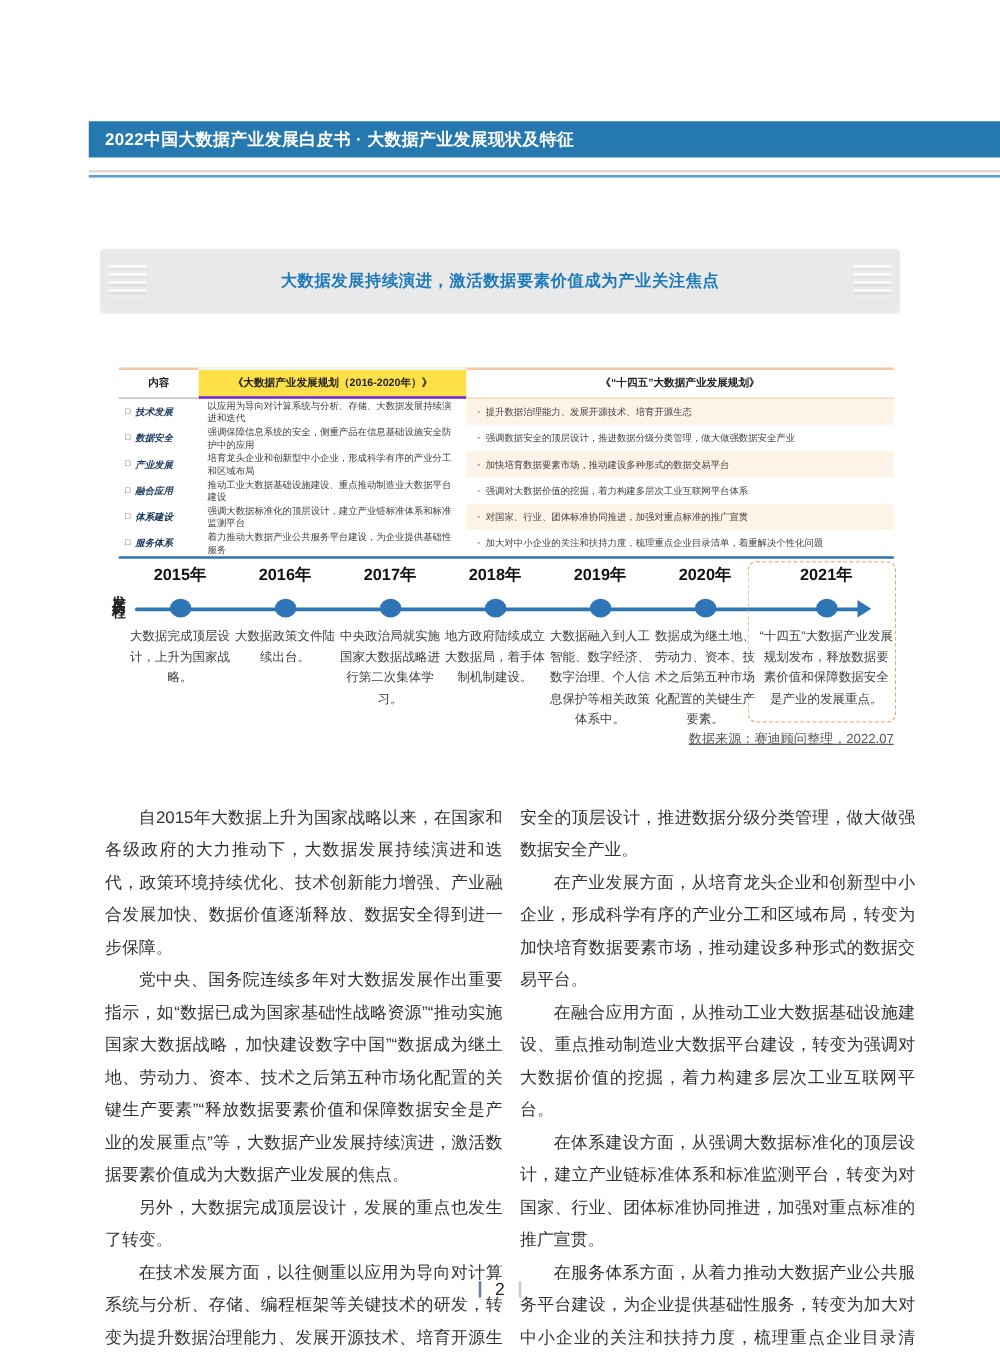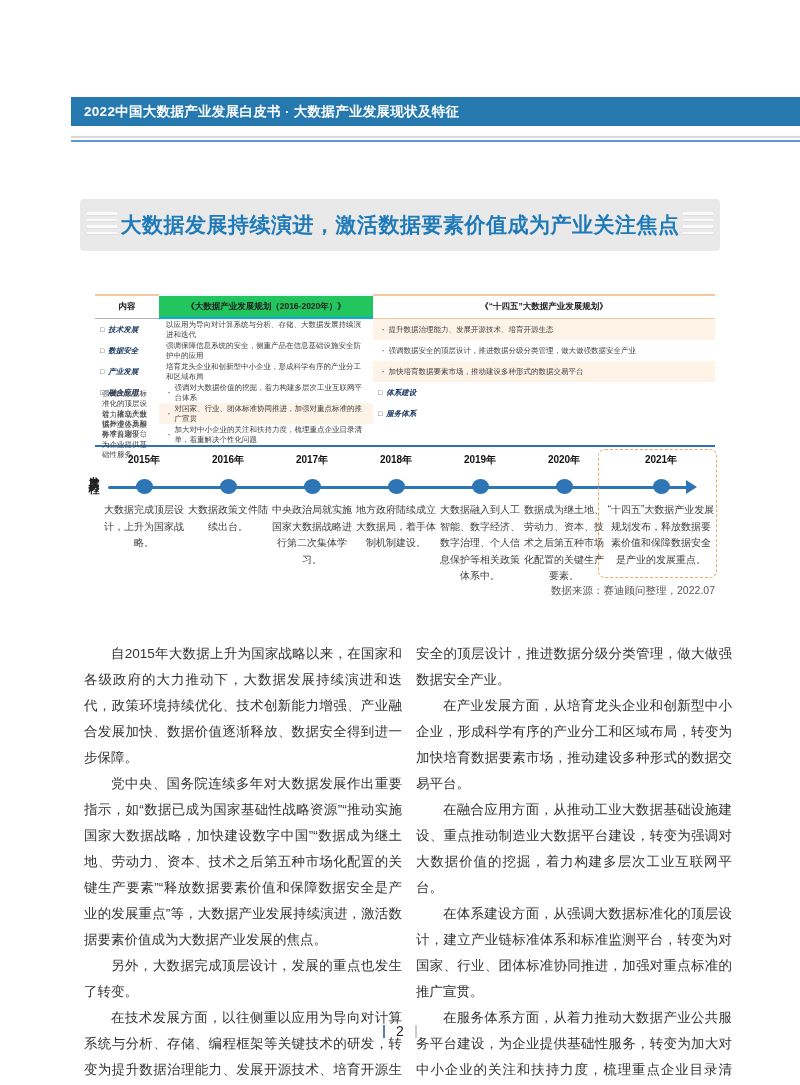--- a/index.html
+++ b/index.html
@@ -17,38 +17,38 @@
   }
   .header-rule-gray { position:absolute; left:71px; right:0; top:136px; height:2px; background:#d9d9d9; }
   .header-rule-blue { position:absolute; left:71px; right:0; top:140px; height:2px; background:#5b9bd5; }
 
   
   .banner {
     position:absolute; left:80px; top:199px; width:640px; height:52px;
     background:#e9e9e9; border-radius:4px;
     display:flex; align-items:center; justify-content:center;
   }
-  .banner-title { color:#1e7ab8; font-size:21px; font-weight:bold; letter-spacing:0.5px; }
+  .banner-title { color:#1e7ab8; font-size:13px; font-weight:bold; letter-spacing:0.5px; }
   .banner-stripes {
     position:absolute; top:13px; width:30px; height:26px;
     background:repeating-linear-gradient(to bottom,#fafafa 0 2.5px,#dedede 2.5px 3.5px,#e9e9e9 3.5px 6.5px);
   }
   .banner-stripes.left  { left:7px; }
   .banner-stripes.right { right:7px; }
 
   
   .cmp-table {
     position:absolute; left:95px; top:294px; width:620px;
     display:grid; grid-template-columns:64px 214px 342px;
     border-bottom:2.5px solid #2e74b5; background:#fff;
   }
   .th { height:25px; display:flex; align-items:center; justify-content:center;
         font-weight:bold; font-size:8.5px; color:#222; }
   .th1 { border-top:2px solid #f4c9a2; border-bottom:1px solid #b3b3b3; }
-  .th2 { background:#22c55e; border-top:2px solid #eef4fb; border-bottom:2px solid #0ea5e9; }
+  .th2 { background:#fde047; border-top:2px solid #eef4fb; border-bottom:2px solid #6d28d9; }
   .th3 { border-top:2px solid #f4c9a2; border-bottom:1px solid #f4c9a2; }
   .td  { height:21px; display:flex; align-items:center; font-size:7.5px; color:#404040; }
   .c1  { padding-left:5px; gap:4px; color:#17365d; font-weight:bold; font-style:italic; }
   .c1 .marker { font-style:normal; font-weight:normal; color:#444; font-size:7px; }
   .c2  { padding:0 7px; }
   .c3  { padding:0 9px; gap:4px; }
   .c3.alt { background:#fdf3e6; }
   .c3 .bullet { font-weight:bold; color:#555; }
 
   
@@ -58,30 +58,30 @@
     font-size:11px; font-weight:bold; color:#222; letter-spacing:3px;
   }
   .tl-line { position:absolute; left:28px; top:36px; width:580px; height:3px; background:#2e75b6; border-radius:2px; }
   .tl-arrowhead {
     position:absolute; left:606px; top:30px; width:0; height:0;
     border-left:11px solid #2e75b6; border-top:7px solid transparent; border-bottom:7px solid transparent;
   }
   .tl-items { position:absolute; left:22px; top:0; width:614px; display:flex; }
   .tl-item { width:84px; text-align:center; }
   .tl-item.wide { width:110px; }
-  .tl-year { font-size:10px; font-weight:bold; color:#111; height:20px; line-height:20px; }
+  .tl-year { font-size:13px; font-weight:bold; color:#111; height:20px; line-height:20px; }
   .tl-dot  { width:17px; height:15px; border-radius:50%; background:#2e75b6; margin:9px auto 8px; }
   .tl-desc { font-size:10px; line-height:16.5px; color:#404040; padding:0 1px; }
   .tl-highlight-box {
     position:absolute; left:518px; top:-1px; width:119px; height:129px;
     border:1.5px dashed #f2a661; border-radius:7px; pointer-events:none;
   }
 
   .source-note {
-    position:absolute; right:85px; top:584px; font-size:10.5px; color:#595959;
+    position:absolute; right:85px; top:584px; font-size:10.5px; color:#595959;text-decoration:underline;
   }
 
   
   .body-col { position:absolute; top:641px; font-size:13.5px; line-height:26px;
               color:#333; text-align:justify; }
   .body-col.left  { left:84px;  width:318px; }
   .body-col.right { left:416px; width:316px; }
   .body-col p { margin:0; text-indent:2em; }
   .body-col p.cont { text-indent:0; }
 
@@ -140,20 +140,21 @@
   <div class="td c2">培育龙头企业和创新型中小企业，形成科学有序的产业分工和区域布局</div>
   <div class="td c3 alt">
       <span class="bullet">·</span>
       <span>加快培育数据要素市场，推动建设多种形式的数据交易平台</span>
     </div>
 
   <div class="td c1">
       <span class="marker">□</span>
       <span>融合应用</span>
     </div>
+  <div class="td c2">推动工业大数据基础设施建设、重点推动制造业大数据平台建设</div>
   <div class="td c3">
       <span class="bullet">·</span>
       <span>强调对大数据价值的挖掘，着力构建多层次工业互联网平台体系</span>
     </div>
 
   <div class="td c1">
       <span class="marker">□</span>
       <span>体系建设</span>
     </div>
   <div class="td c2">强调大数据标准化的顶层设计，建立产业链标准体系和标准监测平台</div>

